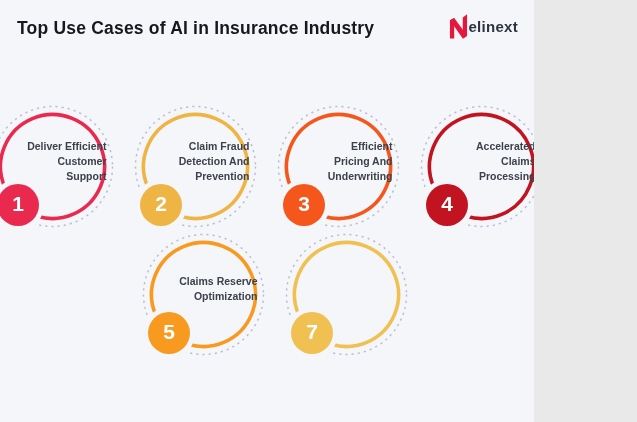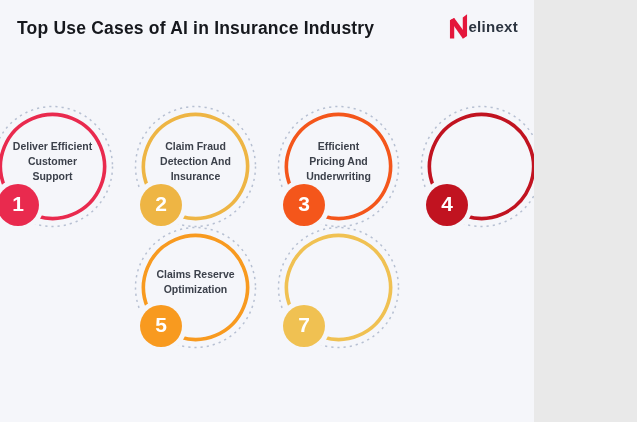--- a/index.html
+++ b/index.html
@@ -35,21 +35,21 @@
     font-size:15px;font-weight:700;
     color:#2c3440;letter-spacing:.3px;
   }
 
   
   .row{
     position:absolute;left:0;width:100%;
     display:flex;justify-content:center;gap:12px;
   }
   .row-1{top:101px;}
-  .row-2{top:222px;}
+  .row-2{top:229px;margin-left:8px;}
 
   .item{
     position:relative;
     width:131px;height:131px;
     flex:0 0 131px;
   }
   .item svg.rings{position:absolute;inset:0;width:131px;height:131px;}
   .dashed{
     fill:none;stroke:var(--dash);
     stroke-width:1.5;stroke-dasharray:2.2 4;
@@ -57,21 +57,21 @@
   .arc{
     fill:none;
     stroke-width:3.6;
     stroke-dasharray:86 14;
     stroke-linecap:round;
   }
   .label{
     position:absolute;left:50%;top:46%;
     transform:translate(-50%,-50%);
     width:108px;
-    text-align:center;
+    text-align:right;
     font-size:10.5px;font-weight:700;
     line-height:1.4;
     color:var(--text);
     white-space:pre-line;
   }
   .badge{
     position:absolute;left:10px;top:83px;
     width:42px;height:42px;
     border-radius:50%;
     box-shadow:0 0 0 5px var(--bg);
@@ -113,21 +113,21 @@
       </div>
     </div>
 
     <div class="item">
       <svg class="rings" viewBox="0 0 131 131" aria-hidden="true">
         <circle class="dashed" cx="65.5" cy="65.5" r="60"></circle>
         <circle class="arc" cx="65.5" cy="65.5" r="52" pathLength="100" transform="rotate(-202.8 65.5 65.5)" stroke="#eeb544"></circle>
       </svg>
       <div class="label">Claim Fraud
 Detection And
-Insurance</div>
+Prevention</div>
       <div class="badge" style="background: rgb(238, 181, 68);">
         <span>2</span>
       </div>
     </div>
 
     <div class="item">
       <svg class="rings" viewBox="0 0 131 131" aria-hidden="true">
         <circle class="dashed" cx="65.5" cy="65.5" r="60"></circle>
         <circle class="arc" cx="65.5" cy="65.5" r="52" pathLength="100" transform="rotate(-202.8 65.5 65.5)" stroke="#f4561b"></circle>
       </svg>
@@ -137,20 +137,23 @@
       <div class="badge" style="background: rgb(244, 86, 27);">
         <span>3</span>
       </div>
     </div>
 
     <div class="item">
       <svg class="rings" viewBox="0 0 131 131" aria-hidden="true">
         <circle class="dashed" cx="65.5" cy="65.5" r="60"></circle>
         <circle class="arc" cx="65.5" cy="65.5" r="52" pathLength="100" transform="rotate(-202.8 65.5 65.5)" stroke="#c11320"></circle>
       </svg>
+      <div class="label">Accelerated
+Claims
+Processing</div>
       <div class="badge" style="background: rgb(193, 19, 32);">
         <span>4</span>
       </div>
     </div>
   </div>
   <div class="row row-2">
     <div class="item">
       <svg class="rings" viewBox="0 0 131 131" aria-hidden="true">
         <circle class="dashed" cx="65.5" cy="65.5" r="60"></circle>
         <circle class="arc" cx="65.5" cy="65.5" r="52" pathLength="100" transform="rotate(-202.8 65.5 65.5)" stroke="#f89a1f"></circle>

